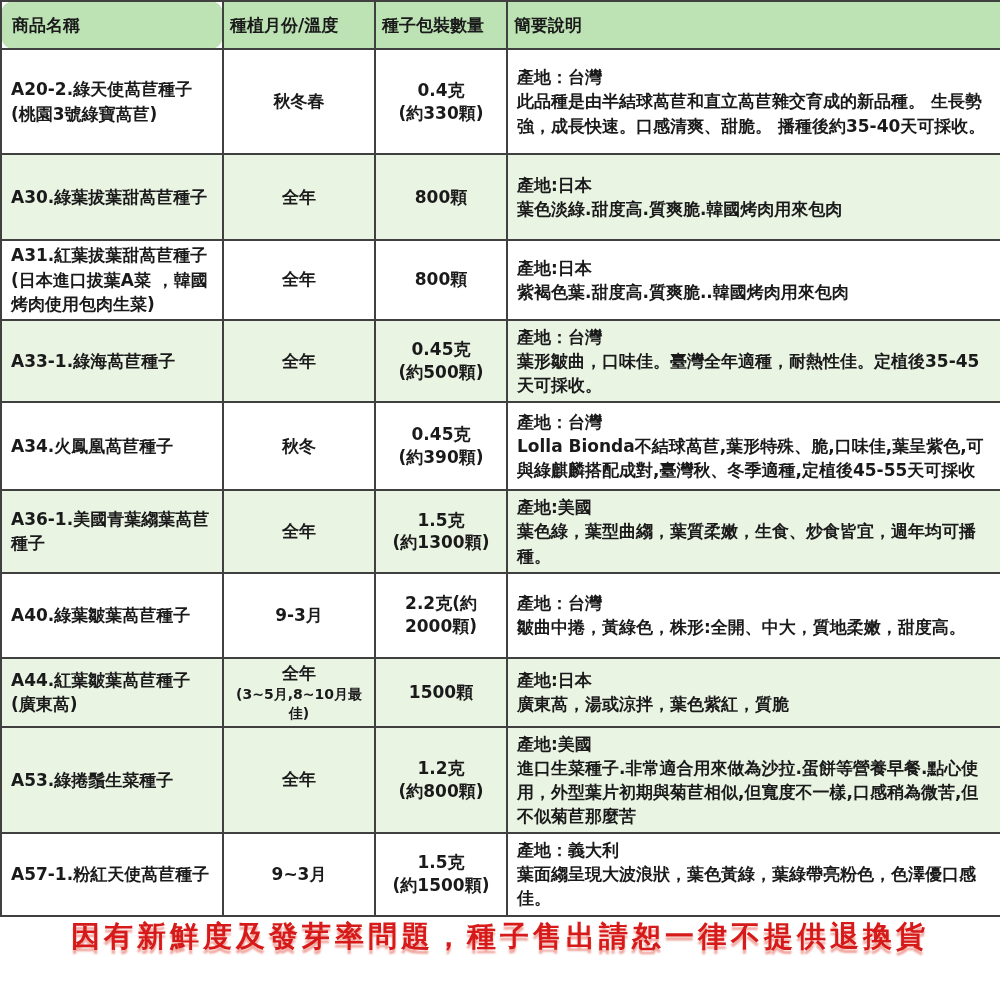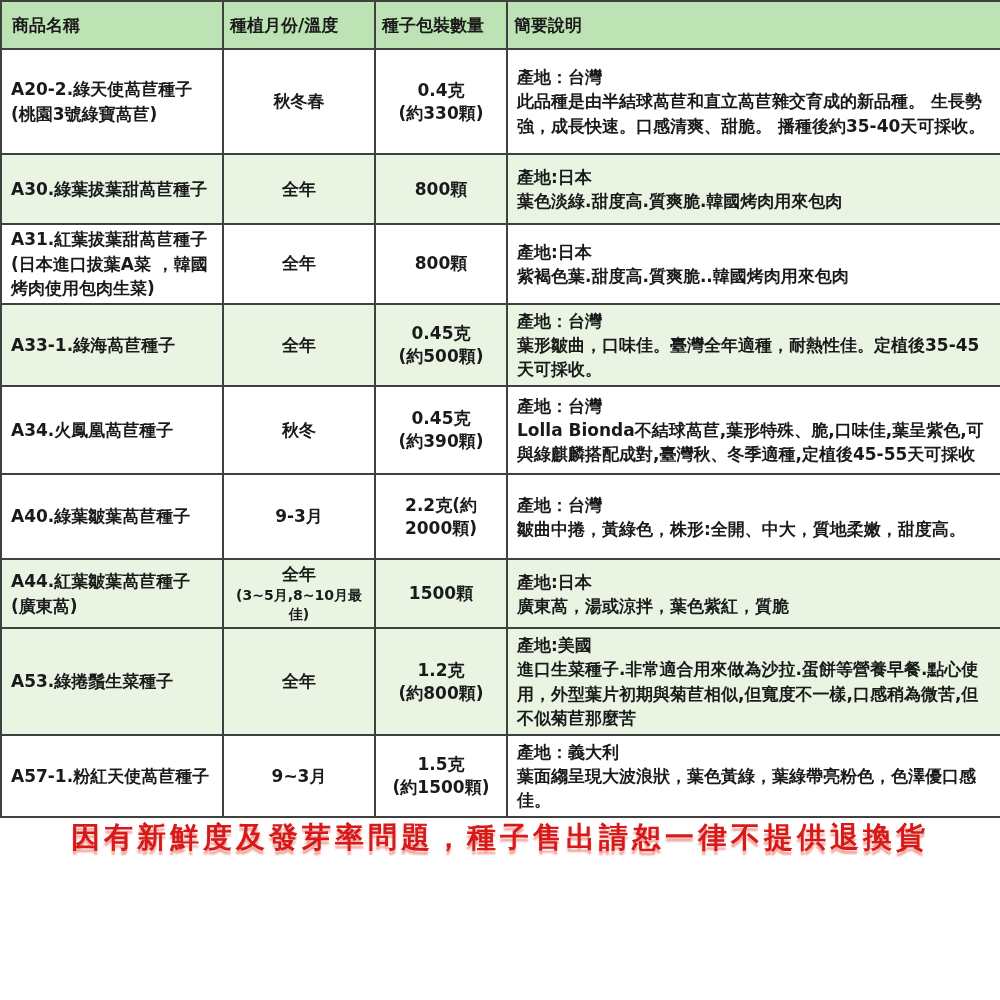--- a/index.html
+++ b/index.html
@@ -24,21 +24,21 @@
   }
   col.c1{width:222px;} col.c2{width:152px;} col.c3{width:132px;} col.c4{width:494px;}
   th,td{
     border:2px solid var(--border);
     font-size:17px;font-weight:bold;color:var(--text);
     vertical-align:middle;padding:2px 6px;
     overflow:hidden;
   }
   thead tr{height:48px;}
   th{background:var(--header-bg);text-align:left;font-size:17px;}
-  th.h-name{text-align:left;padding-left:10px;}
+  th.h-name{text-align:left;padding-left:10px;border-radius:13px;}
   tbody tr{background:var(--row-bg);}
   tbody tr.alt{background:var(--row-alt-bg);}
   td.name-cell{text-align:left;padding-left:9px;line-height:1.45;}
   td.season-cell,td.qty-cell{text-align:center;line-height:1.35;}
   td.season-cell .note{font-size:14px;}
   td.desc-cell{text-align:left;padding:4px 9px;line-height:1.42;}
   .footer{
     height:40px;display:flex;align-items:center;justify-content:center;
     font-size:29px;font-weight:bold;letter-spacing:4px;
     color:var(--footer-red);
@@ -76,21 +76,21 @@
           </td>
           <td class="qty-cell">
             <div>0.4克</div>
             <div>(約330顆)</div>
           </td>
           <td class="desc-cell">
             <div>產地：台灣</div>
             <div>此品種是由半結球萵苣和直立萵苣雜交育成的新品種。 生長勢強，成長快速。口感清爽、甜脆。 播種後約35-40天可採收。</div>
           </td>
         </tr>
-        <tr class="alt" style="height: 70px;">
+        <tr class="alt" style="height: 86px;">
           <td class="name-cell">
             <div>A30.綠葉拔葉甜萵苣種子</div>
           </td>
           <td class="season-cell">
             <div>全年</div>
           </td>
           <td class="qty-cell">
             <div>800顆</div>
           </td>
           <td class="desc-cell">
@@ -137,20 +137,36 @@
           <td class="season-cell">
             <div>秋冬</div>
           </td>
           <td class="qty-cell">
             <div>0.45克</div>
             <div>(約390顆)</div>
           </td>
           <td class="desc-cell">
             <div>產地：台灣</div>
             <div>Lolla Bionda不結球萵苣,葉形特殊、脆,口味佳,葉呈紫色,可與綠麒麟搭配成對,臺灣秋、冬季適種,定植後45-55天可採收</div>
+          </td>
+        </tr>
+        <tr class="alt" style="height: 78px;">
+          <td class="name-cell">
+            <div>A36-1.美國青葉縐葉萵苣種子</div>
+          </td>
+          <td class="season-cell">
+            <div>全年</div>
+          </td>
+          <td class="qty-cell">
+            <div>1.5克</div>
+            <div>(約1300顆)</div>
+          </td>
+          <td class="desc-cell">
+            <div>產地:美國</div>
+            <div>葉色綠，葉型曲縐，葉質柔嫩，生食、炒食皆宜，週年均可播種。</div>
           </td>
         </tr>
         <tr style="height: 85px;">
           <td class="name-cell">
             <div>A40.綠葉皺葉萵苣種子</div>
           </td>
           <td class="season-cell">
             <div>9-3月</div>
           </td>
           <td class="qty-cell">

